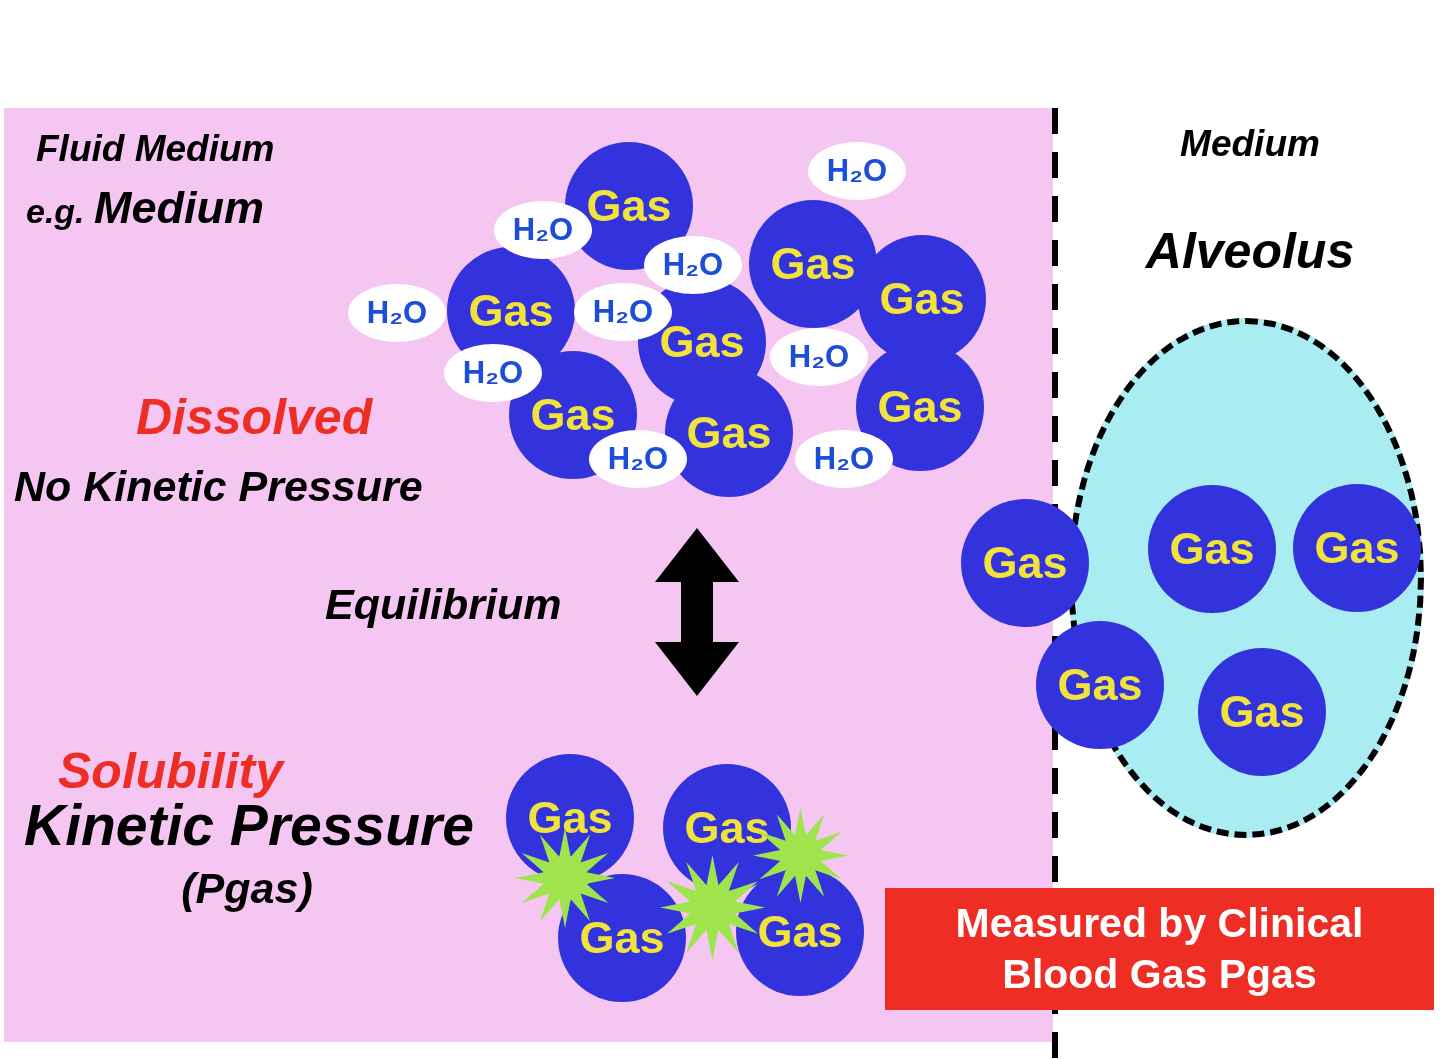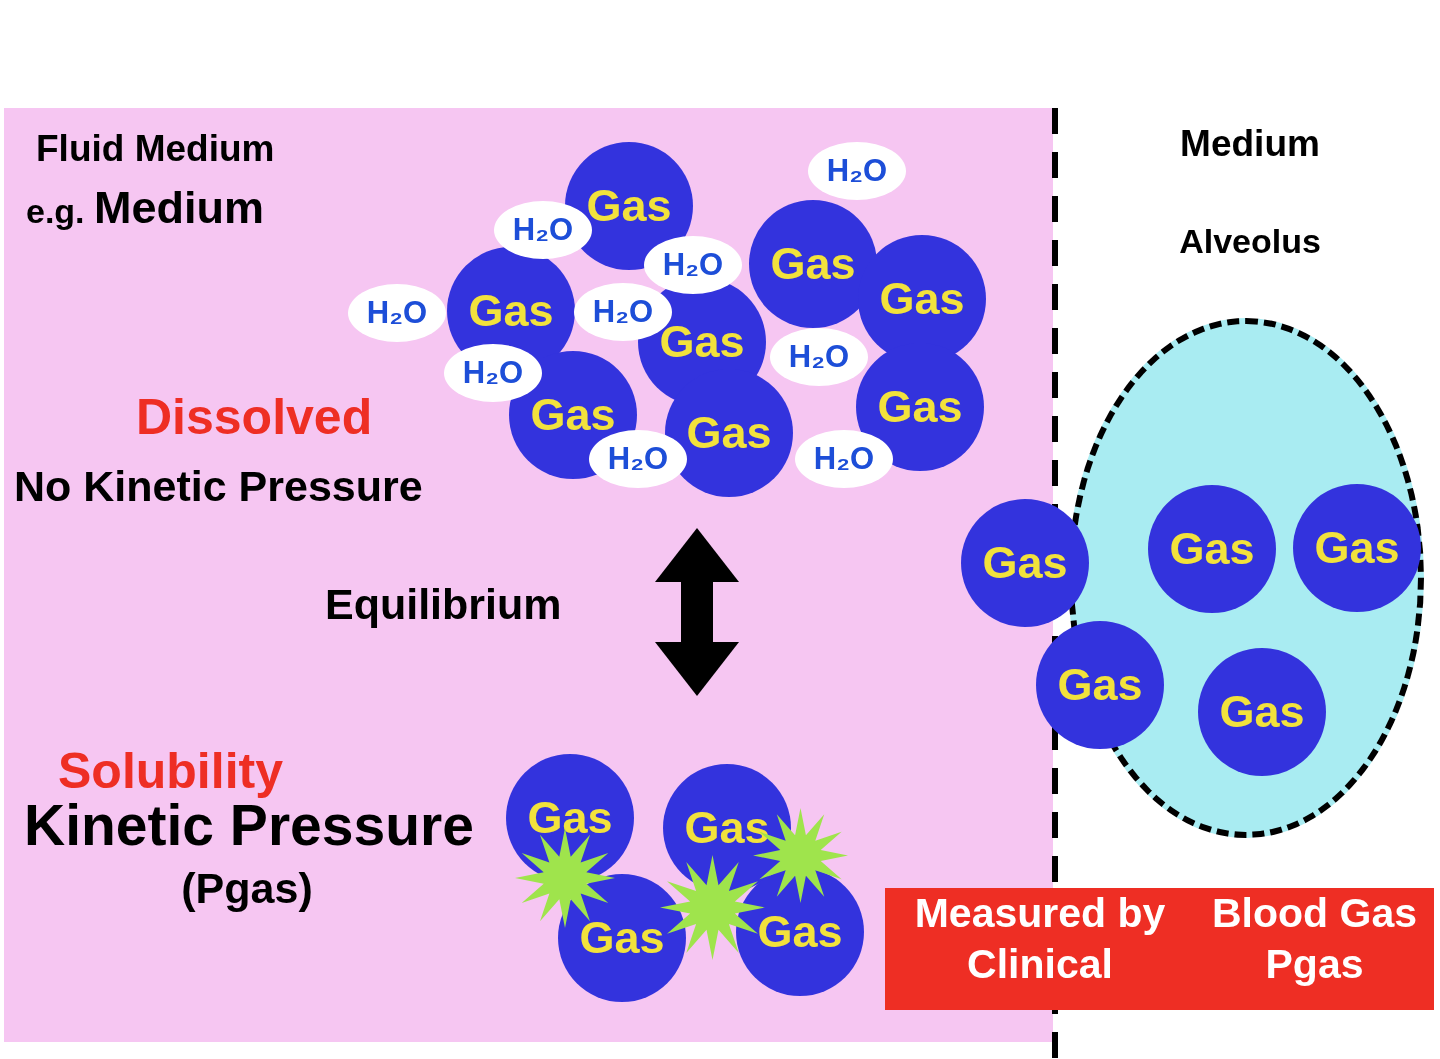--- a/index.html
+++ b/index.html
@@ -28,30 +28,30 @@
     position:absolute; width:128px; height:128px; border-radius:50%;
     background:var(--gas-blue,#3333dd); color:var(--gas-text,#f2e23c);
     display:flex; align-items:center; justify-content:center;
     font-weight:bold; font-size:45px;
   }
   .h2o {
     position:absolute; width:98px; height:58px; border-radius:50%;
     background:#fff; color:#1d4ed8; display:flex; align-items:center;
     justify-content:center; font-weight:bold; font-size:31px;
   }
-  .lbl { position:absolute; font-weight:bold; color:#000; white-space:nowrap; }
+  .lbl { position:absolute; font-weight:bold; color:#000; white-space:nowrap;font-style:italic; }
   .red { color:var(--accent-red,#ee2e24); }
   .center { text-align:center; white-space:normal; }
   .star { position:absolute; }
   .star svg { display:block; width:100%; height:100%; }
   .arrow { position:absolute; left:651px; top:528px; width:92px; height:168px; }
   .callout {
     position:absolute; left:885px; top:888px; width:549px; height:122px;
     background:var(--accent-red,#ee2e24); color:#fff; font-weight:bold;
-    font-size:41px; text-align:center; display:flex; flex-direction:row;
+    font-size:41px; text-align:center; display:flex; flex-direction:column;
     justify-content:center; line-height:1.25;
   }
 </style>
 </head>
 <body>
 
 <div class="stage">
 
 
   <div class="panel"></div>
@@ -65,21 +65,21 @@
   <div class="lbl red" style="left:136px; top:388px; font-size:50px;">Dissolved</div>
   <div class="lbl" style="left:14px; top:462px; font-size:43px;">No Kinetic Pressure</div>
   <div class="lbl" style="left:325px; top:580px; font-size:43px;">Equilibrium</div>
   <div class="lbl red" style="left:58px; top:742px; font-size:50px;">Solubility</div>
   <div class="lbl" style="left:24px; top:792px; font-size:57px;">Kinetic Pressure</div>
   <div class="lbl center" style="left:24px; top:864px; width:446px; font-size:43px;">(Pgas)</div>
 
   <div class="lbl center" style="left:1090px; top:122px; width:320px; font-size:37px; line-height:1.18;">
     <div>Medium</div>
   </div>
-  <div class="lbl center" style="left:1090px; top:222px; width:320px; font-size:34px;">Alveolus</div>
+  <div class="lbl center" style="left:1090px; top:222px; width:320px; font-size:50px;">Alveolus</div>
 
   <div class="alveolus"></div>
 
   <div class="gas" style="left:565px; top:142px;">Gas</div>
   <div class="gas" style="left:749px; top:200px;">Gas</div>
   <div class="gas" style="left:858px; top:235px;">Gas</div>
   <div class="gas" style="left:447px; top:247px;">Gas</div>
   <div class="gas" style="left:638px; top:278px;">Gas</div>
   <div class="gas" style="left:509px; top:351px;">Gas</div>
   <div class="gas" style="left:665px; top:369px;">Gas</div>

